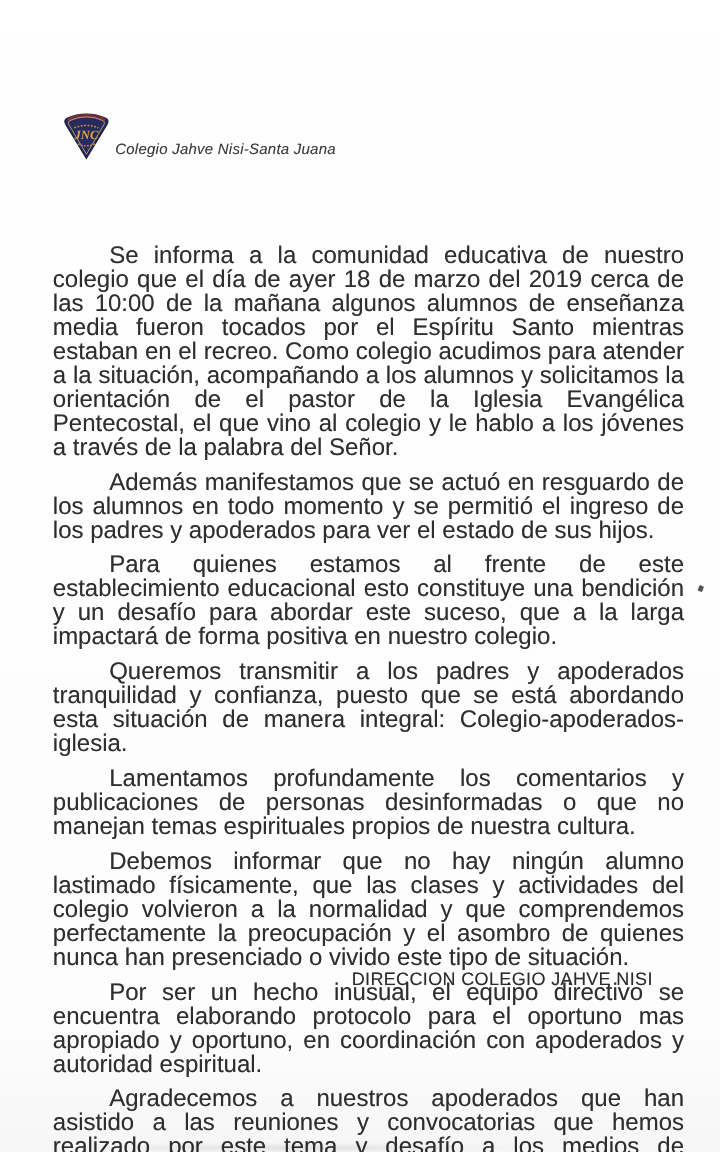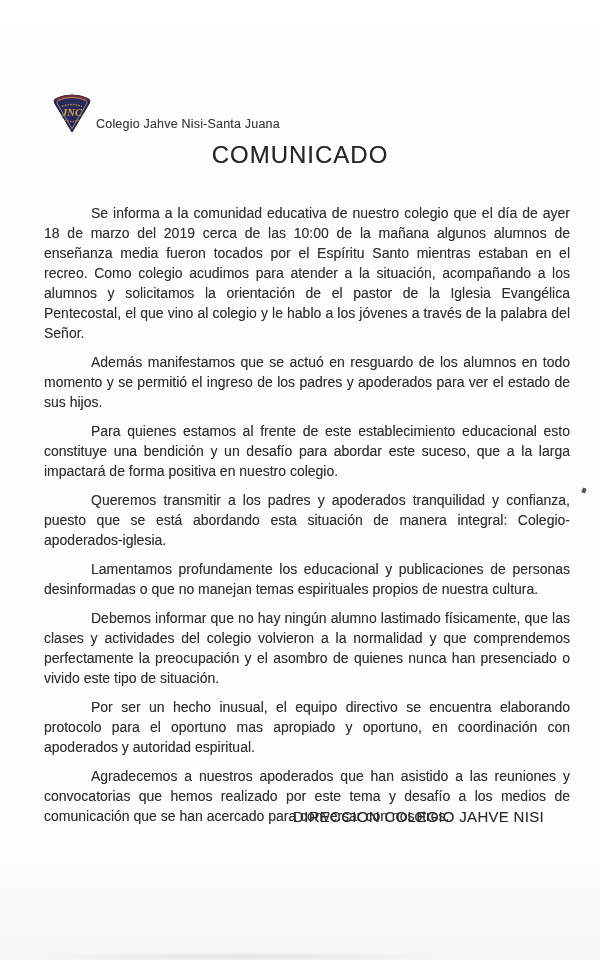--- a/index.html
+++ b/index.html
@@ -18,39 +18,40 @@
   }
   .logo {
     position: absolute; top: 63px; left: 51px;
     width: 42px; height: 42px;
   }
   .school-name {
     position: absolute; top: 88px; left: 96px;
     font-size: 12.5px; color: #3a3a3a;
     letter-spacing: 0.2px;
     text-shadow: 0 0 0.5px rgba(50,50,50,0.35);
+    font-style: italic;
   }
   .doc-title {
     position: absolute; top: 112px; left: 0; width: 100%;
     margin: 0;
     text-align: center;
     font-size: 24px; font-weight: normal;
     letter-spacing: 1px;
     color: #262626;
     text-shadow: 0 0 0.6px rgba(40,40,40,0.45);
   }
   .body-text {
     position: absolute; top: 174px; left: 44px; right: 30px;
     text-shadow: 0 0 0.5px rgba(46,46,46,0.38);
   }
   .body-text p {
     margin: 0 0 9px 0;
     text-align: justify;
     text-indent: 47px;
-    font-size: 14px;
+    font-size: 20px;
     line-height: 20px;
     color: #2e2e2e;
   }
   .signature {
     position: absolute; top: 779px; right: 56px;
     font-size: 15px; letter-spacing: 0.3px;
     color: #2b2b2b;
     text-shadow: 0 0 0.5px rgba(43,43,43,0.4);
     text-align: center;
   }
@@ -84,28 +85,27 @@
 
       <path d="M11 14.5 Q21 10.5 31 14.5" fill="none" stroke="#d99a3a" stroke-width="1.3" stroke-dasharray="1.4 1.4"></path>
       <path d="M14 28 Q21 31 28 28" fill="none" stroke="#d99a3a" stroke-width="1.2" stroke-dasharray="1.3 1.3"></path>
 
       <text x="21" y="24" font-size="10.5" font-weight="bold" font-style="italic" font-family="Liberation Serif, serif" fill="#e2a43f" text-anchor="middle">JNC</text>
     </svg>
   </div>
 
   <div class="school-name">Colegio Jahve Nisi-Santa Juana</div>
 
-  <h1 class="doc-title">COMUNICADO</h1>
 
   <div class="body-text">
     <p>Se informa a la comunidad educativa de nuestro colegio que el día de ayer 18 de marzo del 2019 cerca de las 10:00 de la mañana algunos alumnos de enseñanza media fueron tocados por el Espíritu Santo mientras estaban en el recreo. Como colegio acudimos para atender a la situación, acompañando a los alumnos y solicitamos la orientación de el pastor de la Iglesia Evangélica Pentecostal, el que vino al colegio y le hablo a los jóvenes a través de la palabra del Señor.</p>
     <p>Además manifestamos que se actuó en resguardo de los alumnos en todo momento y se permitió el ingreso de los padres y apoderados para ver el estado de sus hijos.</p>
     <p>Para quienes estamos al frente de este establecimiento educacional esto constituye una bendición y un desafío para abordar este suceso, que a la larga impactará de forma positiva en nuestro colegio.</p>
     <p>Queremos transmitir a los padres y apoderados tranquilidad y confianza, puesto que se está abordando esta situación de manera integral: Colegio-apoderados-iglesia.</p>
-    <p>Lamentamos profundamente los educacional y publicaciones de personas desinformadas o que no manejan temas espirituales propios de nuestra cultura.</p>
+    <p>Lamentamos profundamente los comentarios y publicaciones de personas desinformadas o que no manejan temas espirituales propios de nuestra cultura.</p>
     <p>Debemos informar que no hay ningún alumno lastimado físicamente, que las clases y actividades del colegio volvieron a la normalidad y que comprendemos perfectamente la preocupación y el asombro de quienes nunca han presenciado o vivido este tipo de situación.</p>
     <p>Por ser un hecho inusual, el equipo directivo se encuentra elaborando protocolo para el oportuno mas apropiado y oportuno, en coordinación con apoderados y autoridad espiritual.</p>
     <p>Agradecemos a nuestros apoderados que han asistido a las reuniones y convocatorias que hemos realizado por este tema y desafío a los medios de comunicación que se han acercado para conversar con nosotros.</p>
   </div>
 
   <div class="signature">DIRECCION COLEGIO JAHVE NISI</div>
 
   <div class="artifact-dot"></div>
   <div class="bottom-shade"></div>
 

